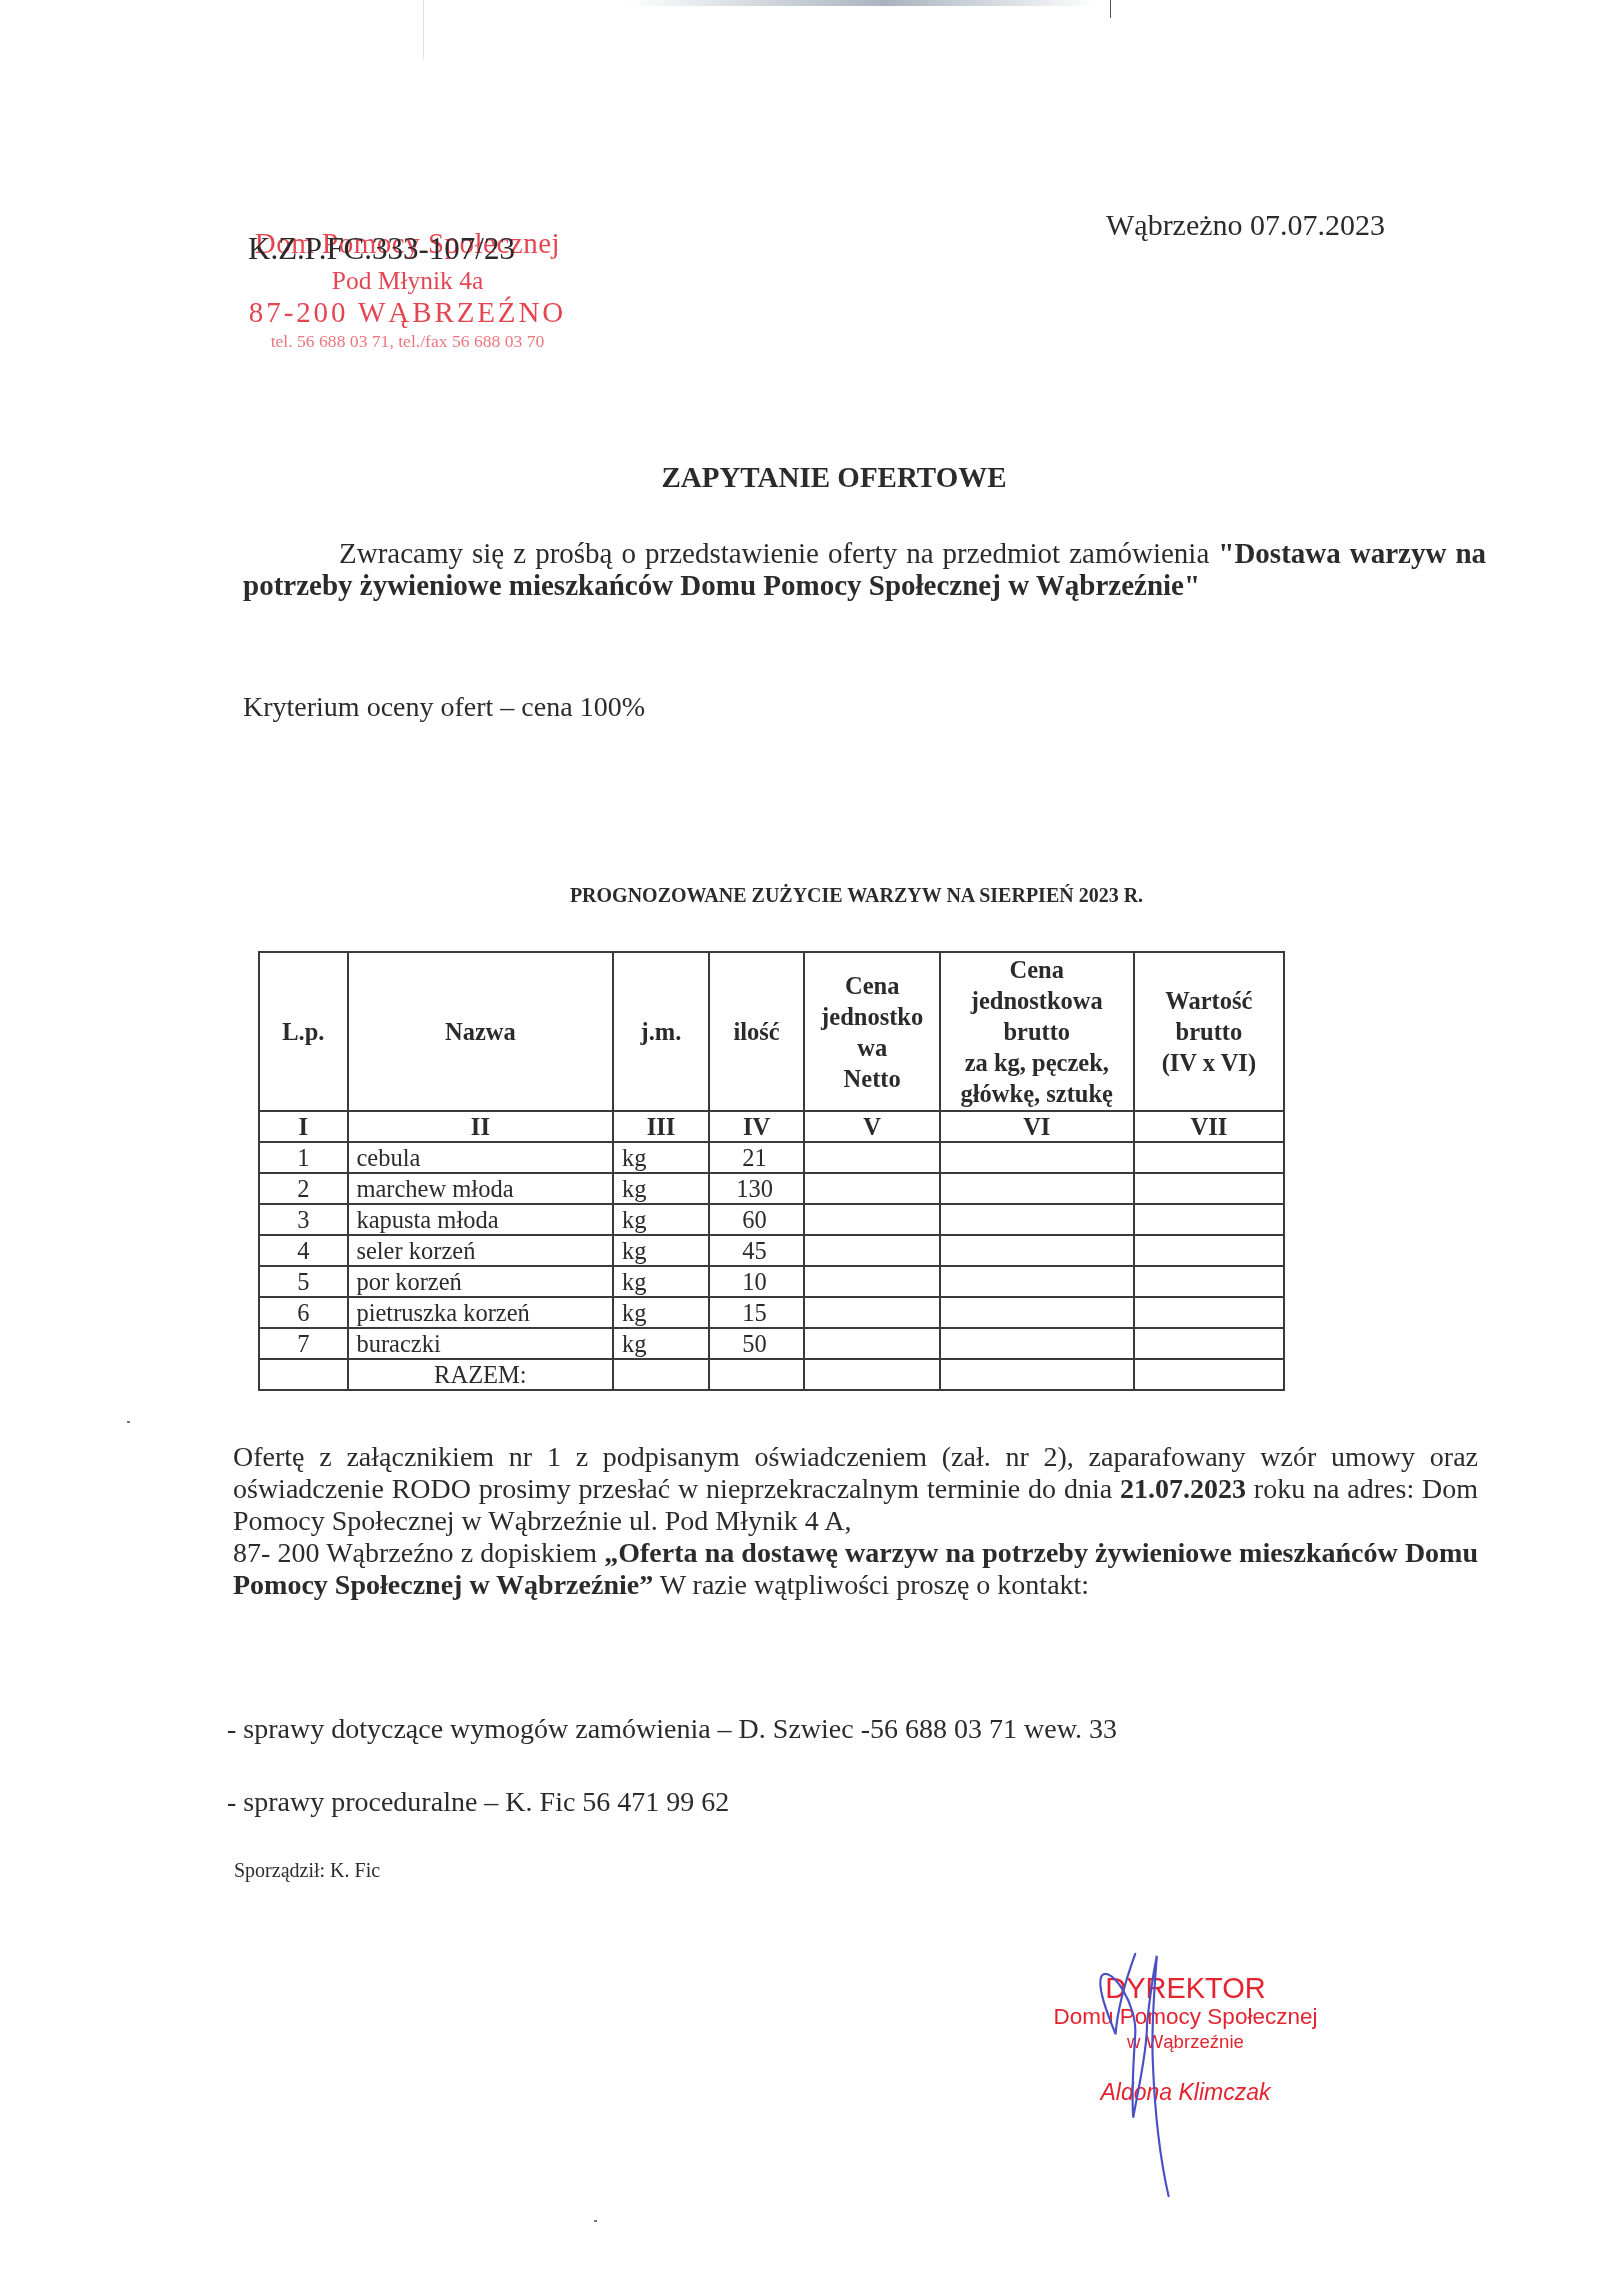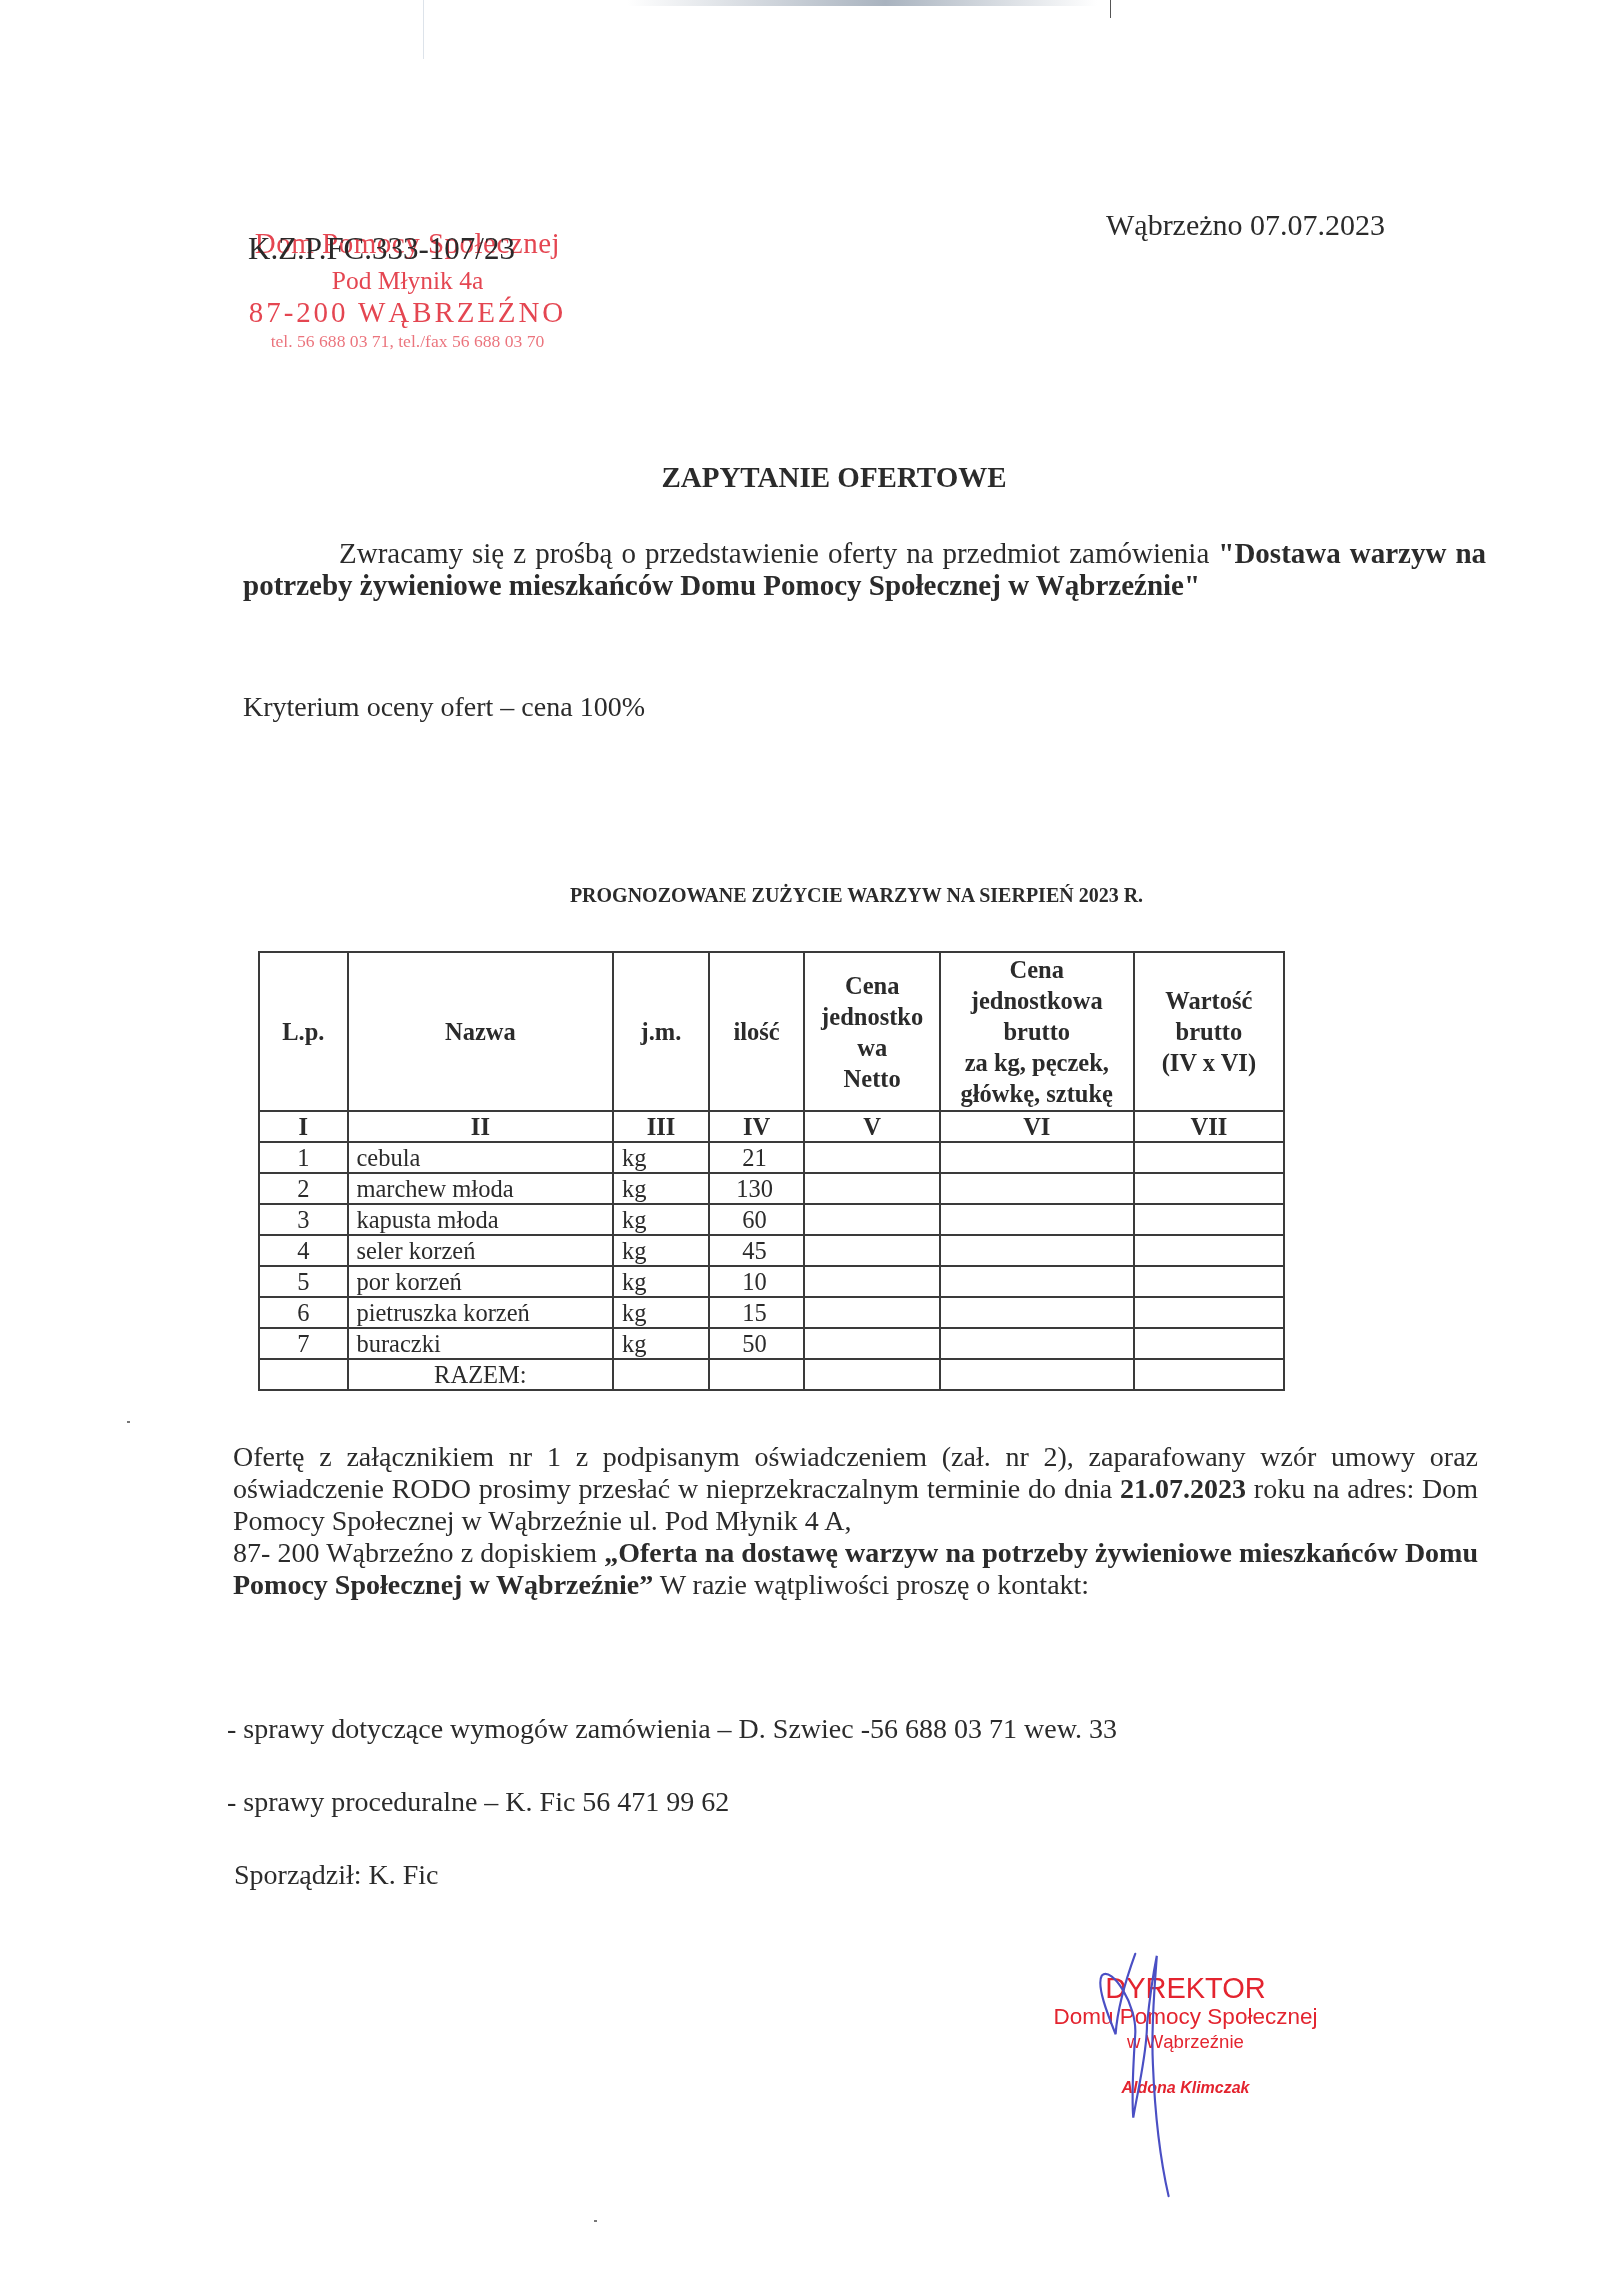--- a/index.html
+++ b/index.html
@@ -38,28 +38,28 @@
   table.grid tbody td { height: 29px; line-height: 29px; }
   table.grid td.c { text-align: center; }
   table.grid td.r { text-align: center; padding-right: 11.8px; }
   table.grid td.l { text-align: left; }
 
   .para2 { left: 233px; top: 1441px; width: 1245px; font-size: 28px; line-height: 32px; text-align: justify; }
 
   .contact { left: 227px; font-size: 28px; white-space: nowrap; }
   .contact1 { top: 1713px; }
   .contact2 { top: 1786px; }
-  .prepared { left: 234px; top: 1859px; font-size: 28px; }
+  .prepared { left: 234px; top: 1859px; font-size: 20px; }
 
   .dstamp { left: 1019px; top: 1973px; width: 333px; text-align: center; color: #e3242f;
             font-family: "Liberation Sans", "DejaVu Sans", sans-serif; }
   .dstamp .d1 { font-size: 29px; line-height: 31px; }
   .dstamp .d2 { font-size: 22.5px; line-height: 25.5px; }
   .dstamp .d3 { font-size: 18.6px; line-height: 23.5px; }
-  .dstamp .d4 { font-size: 16px; font-style: italic; margin-top: 26px; font-weight: bold; }
+  .dstamp .d4 { font-size: 23px; font-style: italic; margin-top: 26px; }
   .signature { left: 1088px; top: 1946px; width: 118px; height: 255px; }
 
   .speck { width: 2.9px; height: 2px; background: #777; }
 </style>
 </head>
 <body>
 
 <div class="abs scan-streak"></div>
 <div class="abs scan-tick"></div>
 <div class="abs scan-edge"></div>

